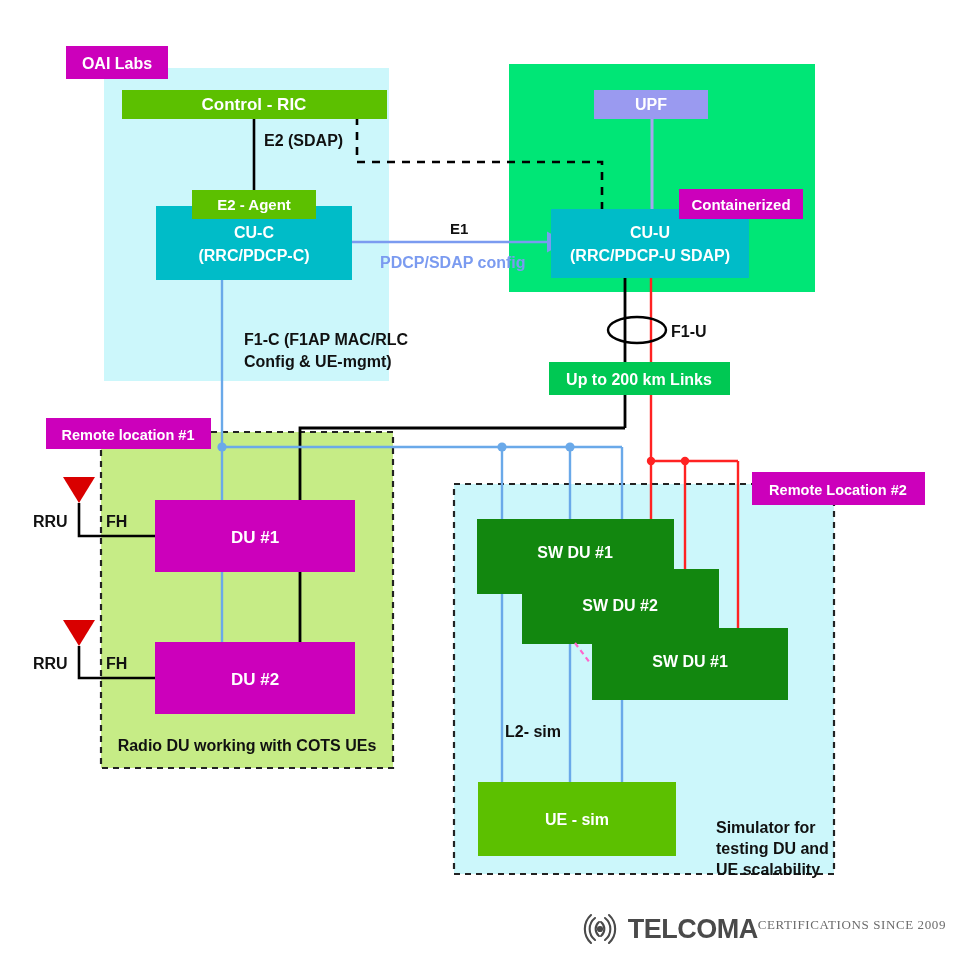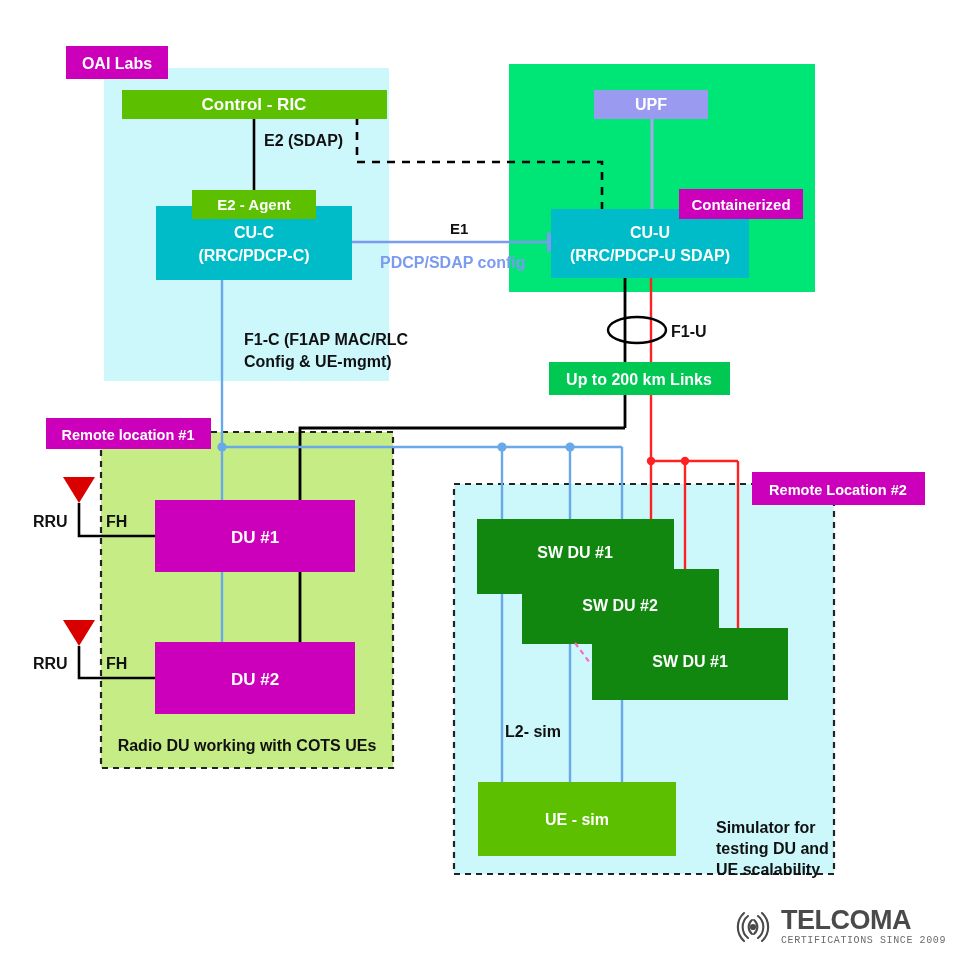--- a/index.html
+++ b/index.html
@@ -4,25 +4,25 @@
 <style>
   html,body{margin:0;padding:0;background:#ffffff;}
   body{width:960px;height:960px;overflow:hidden;
        font-family:"Liberation Sans", sans-serif;}
   #stage{position:relative;width:960px;height:960px;background:#fff;}
   svg.diagram{position:absolute;left:0;top:0;width:960px;height:960px;}
   .boxtext{fill:#ffffff;font-weight:bold;font-family:"Liberation Sans",sans-serif;}
   .blacktext{fill:#111111;font-weight:bold;font-family:"Liberation Sans",sans-serif;}
   .bluetext{fill:#7b9bf0;font-weight:bold;font-family:"Liberation Sans",sans-serif;}
   .logoWrap{position:absolute;right:14px;bottom:14px;display:flex;align-items:center;gap:7px;}
-  .logoText{display:flex;flex-direction:column;line-height:1;}
+  .logoText{display:flex;line-height:1;}
   .logoMain{font-size:27px;font-weight:bold;letter-spacing:-0.5px;color:#4a4a4a;
             font-family:"Liberation Sans",sans-serif;}
-  .logoSub{font-size:10px;letter-spacing:0.6px;color:#6b6b6b;margin-top:2px;
-           font-family:Liberation Mono, monospace;}
+  .logoSub{font-size:13px;letter-spacing:0.6px;color:#6b6b6b;margin-top:2px;
+           font-family:Liberation Serif, serif;}
 </style>
 </head>
 <body>
 
 <div id="stage">
 
   <svg class="diagram" viewBox="0 0 960 960">
 
     <rect x="104" y="68" width="285" height="313" fill="#ccf7fb"></rect>
 

